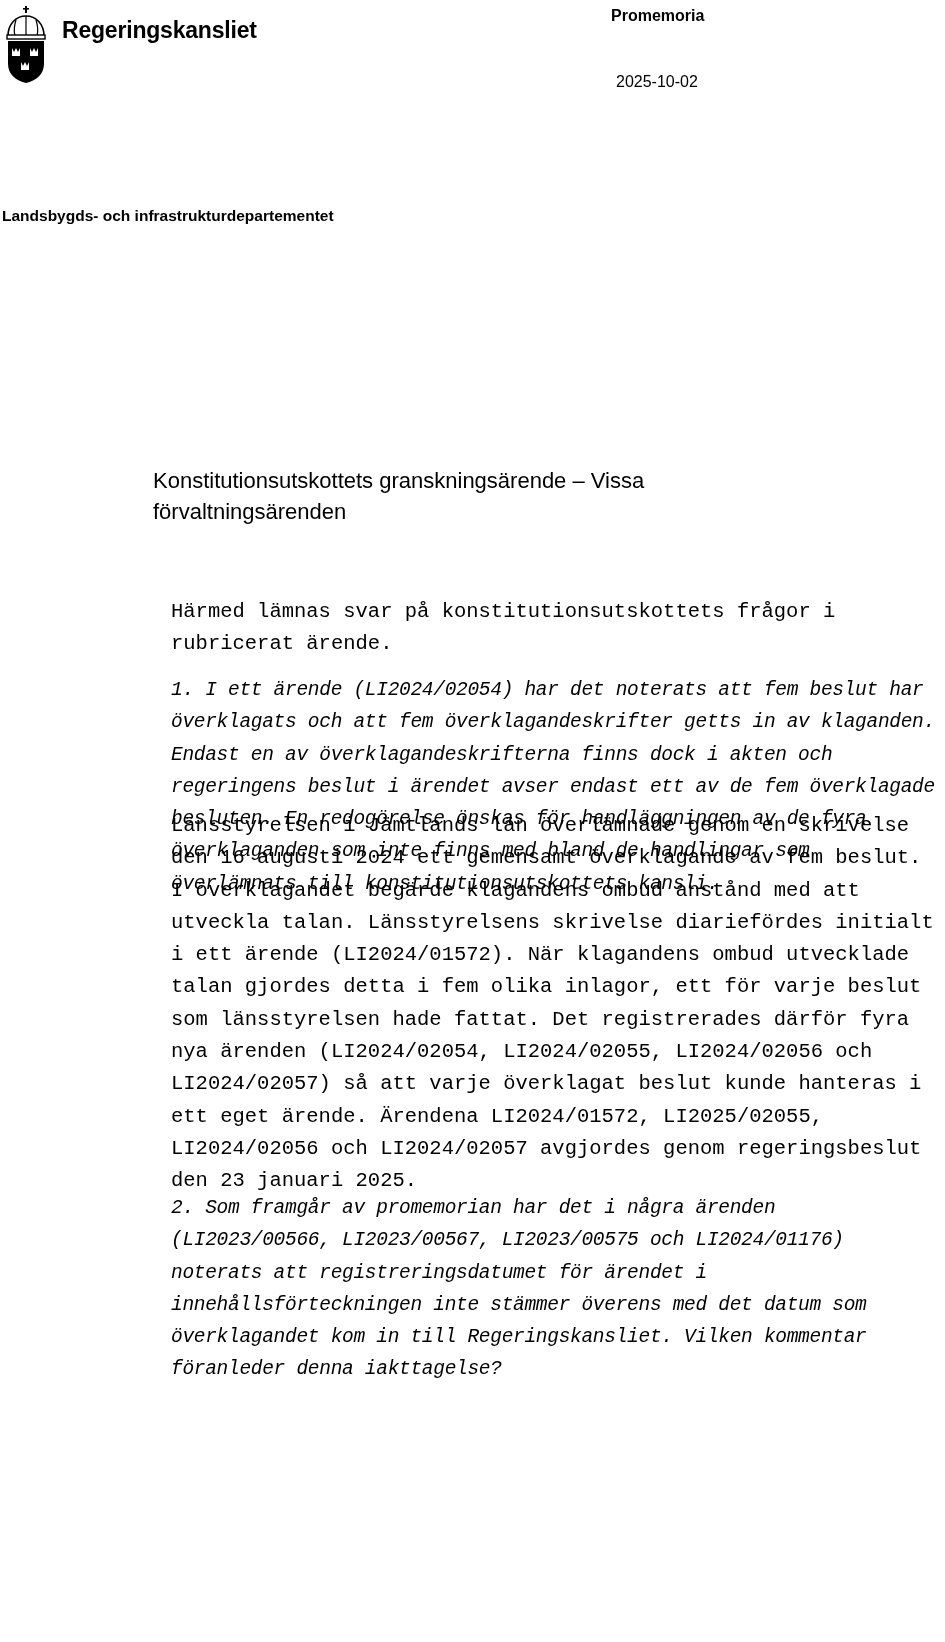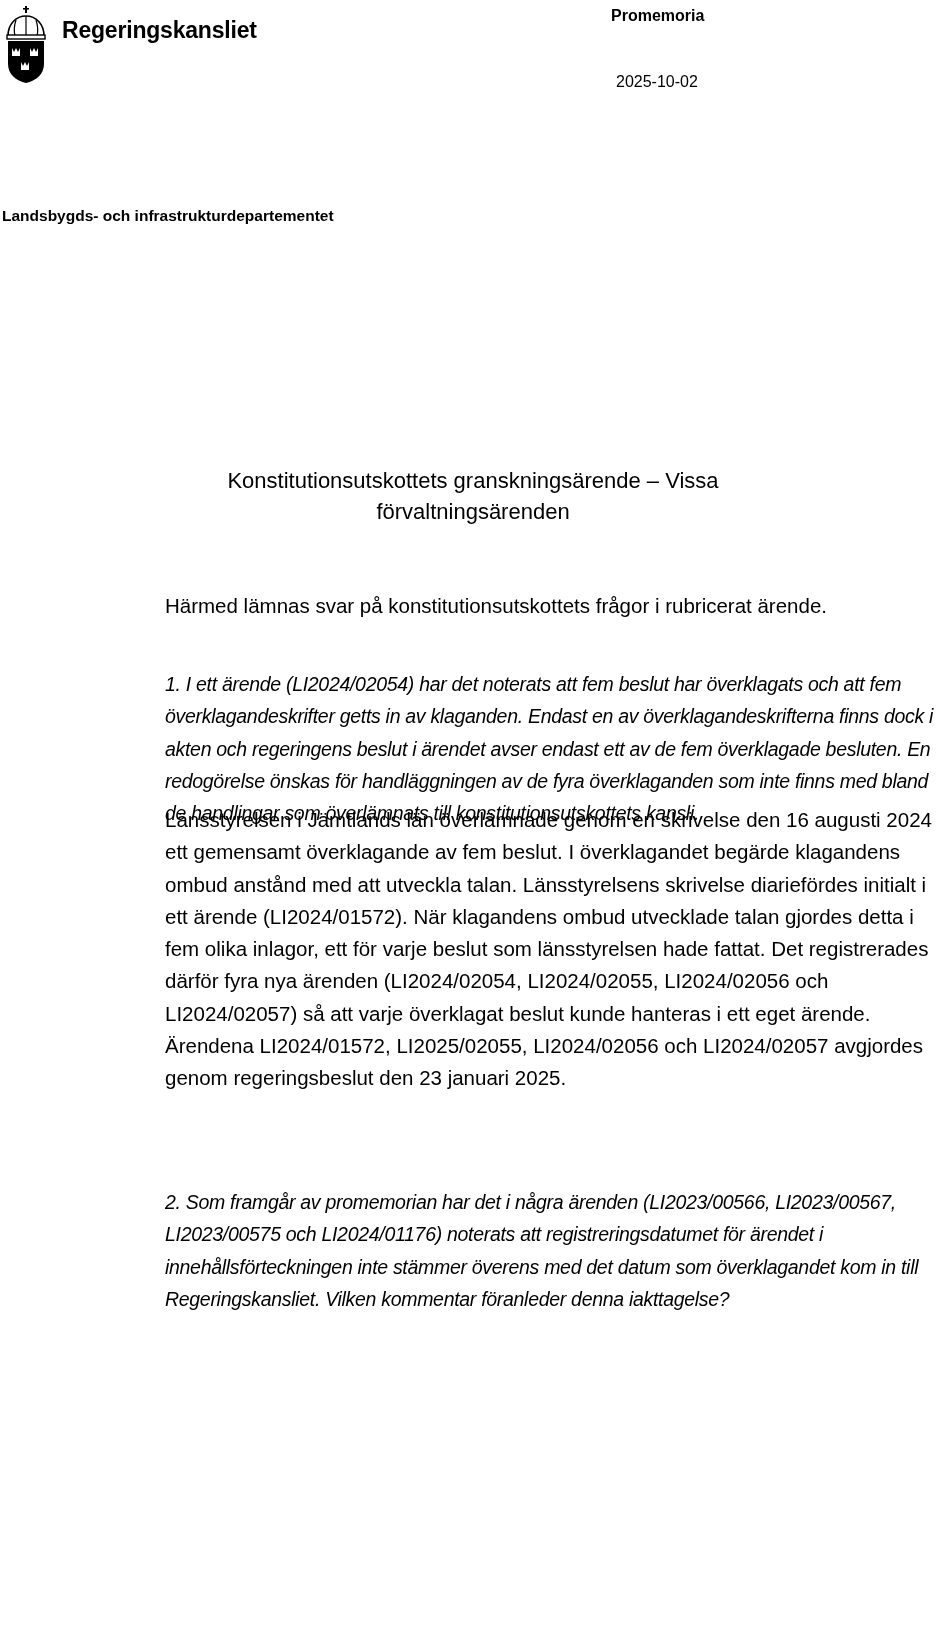--- a/index.html
+++ b/index.html
@@ -2,22 +2,22 @@
 <html><head>
   <meta charset="utf-8">
   <style>
     html, body { margin: 0; padding: 0; background: #ffffff; }
     body { width: 945px; height: 1642px; position: relative; overflow: hidden; color: #000; }
     .logo { position: absolute; left: 4px; top: 6px; width: 44px; height: 78px; }
     .org-name { position: absolute; left: 62px; top: 17px; font-family: "Liberation Sans", sans-serif; font-weight: bold; font-size: 23px; letter-spacing: -0.2px; }
     .doc-type { position: absolute; left: 572px; top: 7px; font-family: "Liberation Sans", sans-serif; font-weight: bold; font-size: 16px; margin-left: 39px; }
     .doc-date { position: absolute; left: 572px; top: 73px; font-family: "Liberation Sans", sans-serif; font-size: 16px; margin-left: 44px; }
     .department { position: absolute; left: 2px; top: 207px; font-family: Liberation Sans, sans-serif; font-weight: bold; font-size: 15.5px; }
-    .title { position: absolute; left: 153px; top: 465px; width: 640px; font-family: "Liberation Sans", sans-serif; font-size: 22px; line-height: 31px; text-align: center; }
-    .body { position: absolute; left: 153px; width: 775px; font-family: Liberation Sans, sans-serif; font-size: 20.5px; line-height: 32.3px; margin: 12px; }
+    .title { position: absolute; left: 153px; top: 465px; width: 640px; font-family: "Liberation Sans", sans-serif; font-size: 22px; line-height: 31px; }
+    .body { position: absolute; left: 153px; width: 775px; font-family: Liberation Mono, monospace; font-size: 20.5px; line-height: 32.3px; margin: 18px; }
     .q { font-style: italic; font-size: 19.5px; letter-spacing: -0.3px; }
     .p-intro { top: 578px; }
     .p-q1 { top: 656px; }
     .p-a1 { top: 792px; }
     .p-q2 { top: 1174px; }
   </style>
 </head>
 <body>
 
 <svg class="logo" viewBox="0 0 44 78" xmlns="http://www.w3.org/2000/svg">

